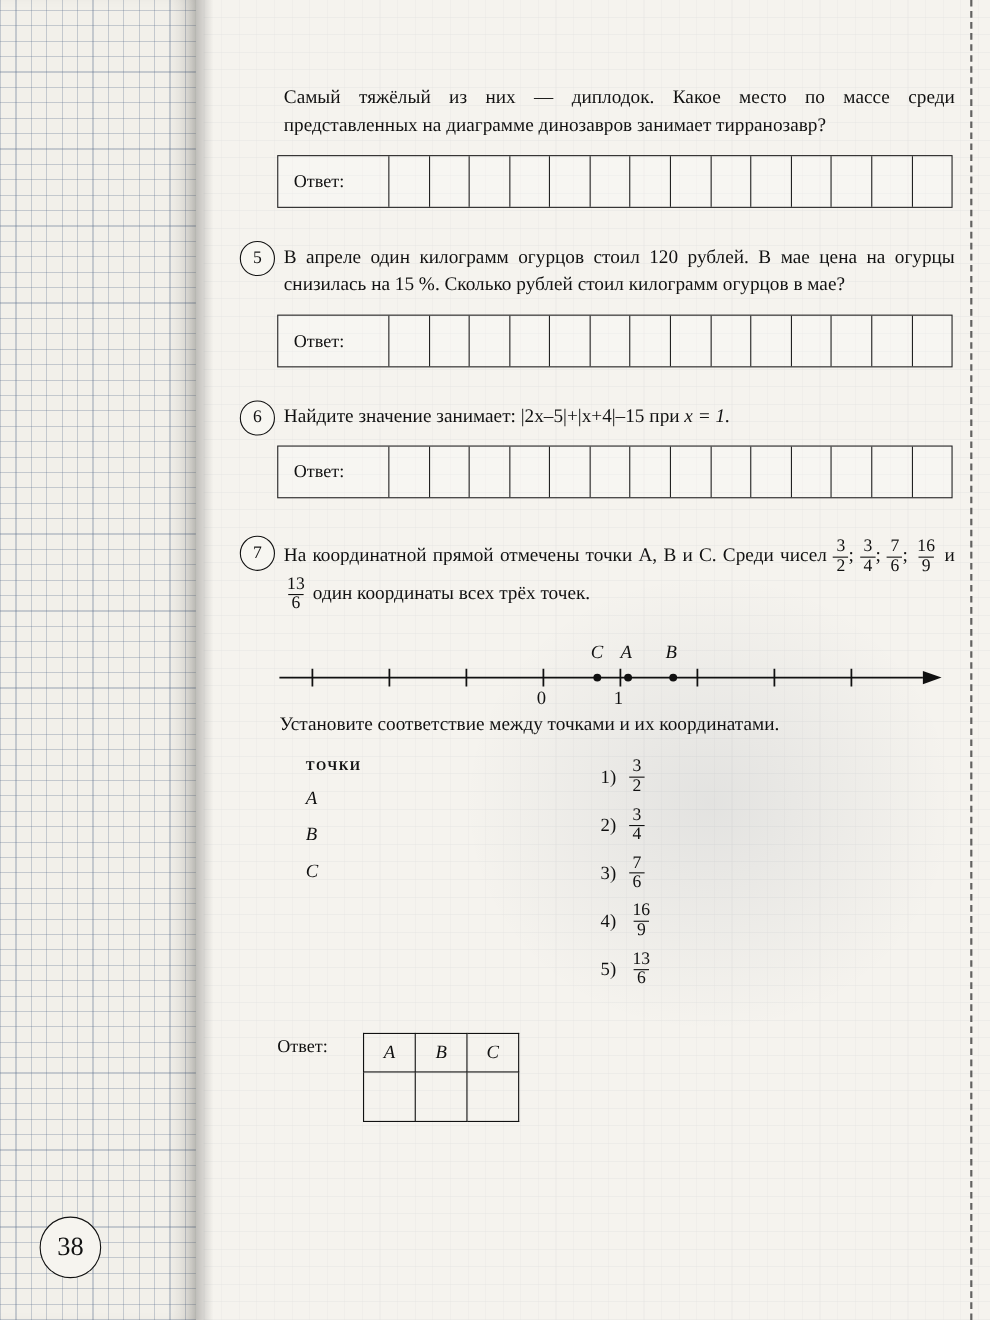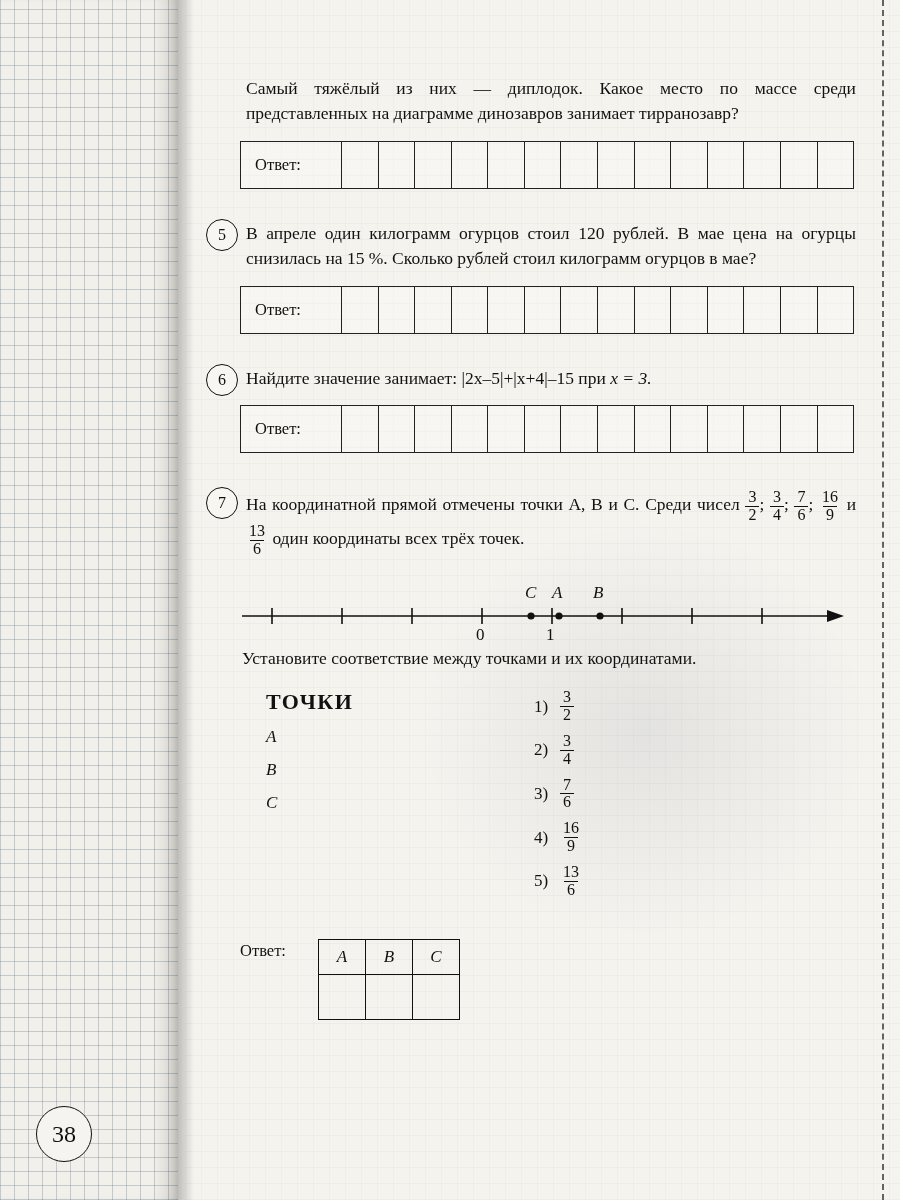--- a/index.html
+++ b/index.html
@@ -44,21 +44,21 @@
     opacity:.09;background:radial-gradient(ellipse at center, #2a3a55 0%, rgba(255,255,255,0) 70%);
     pointer-events:none;
   }
   
   .cutline{
     position:absolute;right:16px;top:0;height:1200px;width:0;
     border-left:2px dashed #333;
     opacity:.75;
   }
   .content{
-    position:absolute;left:196px;top:0;width:660px;height:1200px;
+    position:absolute;left:208px;top:0;width:660px;height:1200px;
   }
   .qtext{
     font-size:17.5px;line-height:1.45;text-align:justify;
   }
   .row{position:relative;}
   .num-badge{
     position:absolute;left:0;top:0;
     width:30px;height:30px;border:1.6px solid #111;border-radius:50%;
     display:flex;align-items:center;justify-content:center;
     font-size:16px;font-family:"Liberation Serif",serif;
@@ -81,21 +81,21 @@
   .answer-cells .cell{
     flex:1;border-left:1px solid #222;
   }
   
   .numline-wrap{position:relative;height:70px;margin-top:16px;}
   
   .two-col{display:flex;margin-top:18px;}
   .col-points{width:250px;padding-left:70px;}
   .col-coords{flex:1;padding-left:18px;}
   .col-head{
-    font-variant:normal;font-size:22px;letter-spacing:1.4px;
+    font-variant:normal;font-size:12px;letter-spacing:1.4px;
     font-weight:bold;margin-bottom:12px;
   }
   .pt{font-style:italic;font-size:17px;margin-bottom:13px;}
   .coord-item{display:flex;align-items:center;margin-bottom:9px;font-size:17px;}
   .coord-item .idx{width:26px;}
   .frac{display:inline-flex;flex-direction:column;align-items:center;line-height:1.05;
         vertical-align:middle;font-size:16px;}
   .frac .num{padding:0 3px;}
   .frac .den{border-top:1.2px solid #111;padding:0 3px;}
   .final-table{
@@ -181,21 +181,21 @@
         </div>
       </div>
     </div>
 
     <div class="row" style="margin-top:32px;">
       <div class="num-badge" style="left:10px;top:-2px;">6</div>
       <div class="qtext" style="margin-left:50px;width:610px;">
         <span>Найдите значение занимает:</span>
         <span class="mono-math" style="border-bottom:0;">|2x–5|+|x+4|–15</span>
         <span>при</span>
-        <span class="ital">x = 3.</span>
+        <span class="ital">x = 1.</span>
       </div>
       <div class="answer-box">
         <div class="answer-label">Ответ:</div>
         <div class="answer-cells">
           <div class="cell"></div>
           <div class="cell"></div>
           <div class="cell"></div>
           <div class="cell"></div>
           <div class="cell"></div>
           <div class="cell"></div>

